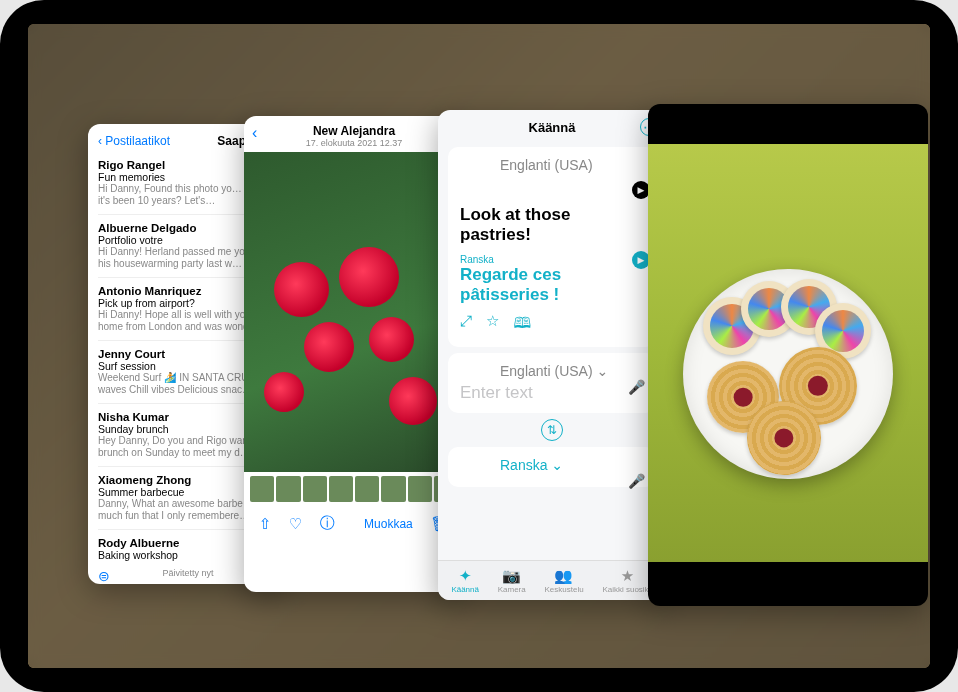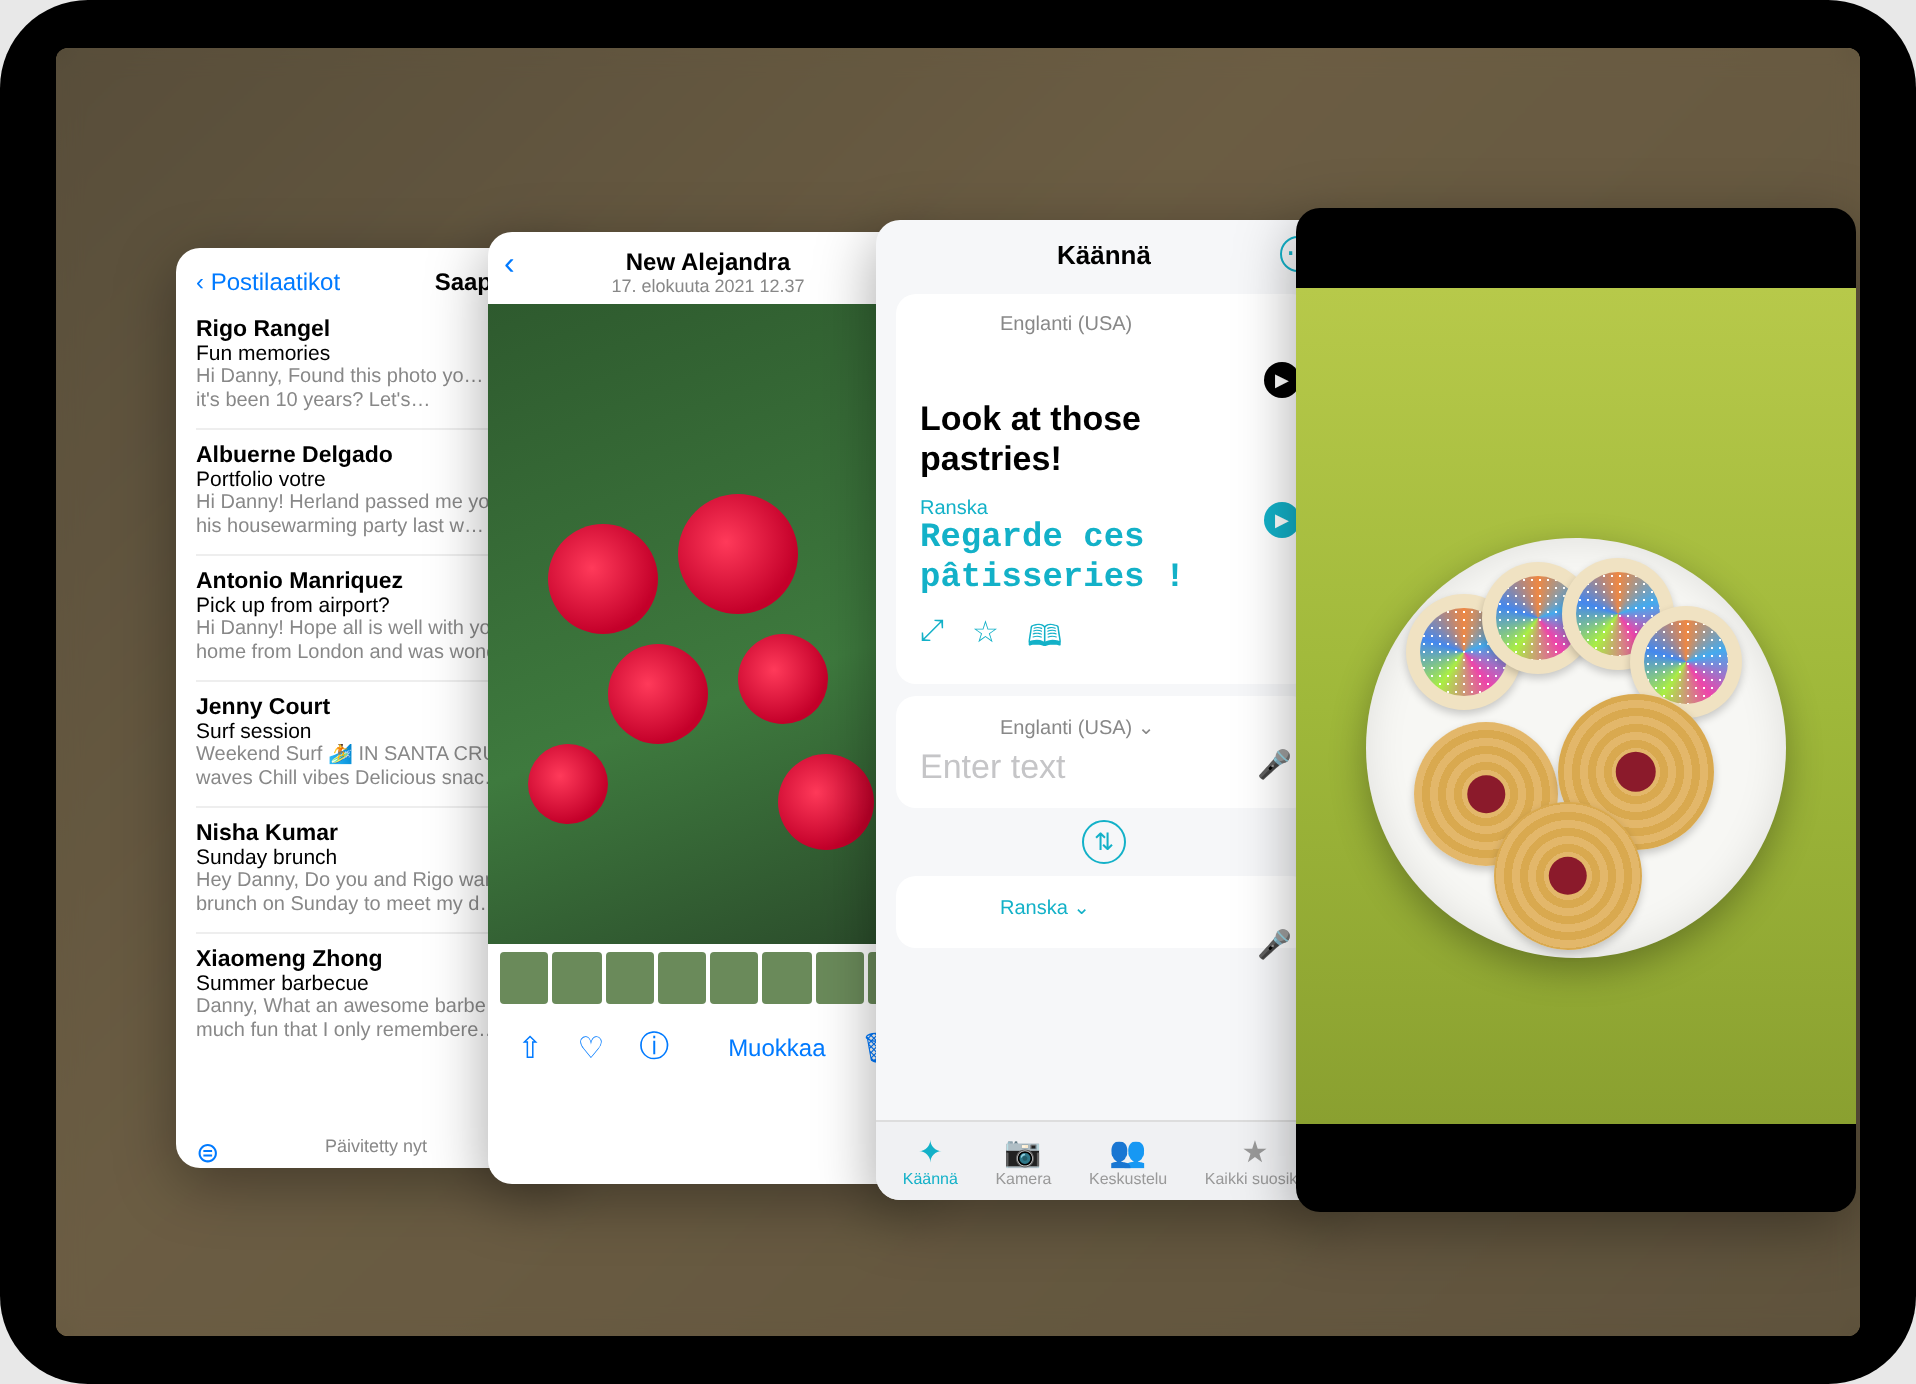--- a/index.html
+++ b/index.html
@@ -57,24 +57,24 @@
 .thumbs { display:flex; gap:2px; padding:4px 6px; }
 .thumbs div { flex:1; height:26px; background:#6a8a5a; border-radius:2px; }
 .photos-bar { display:flex; justify-content:space-around; align-items:center; padding:8px 6px; color:#007aff; font-size:15px; }
 .photos-bar .edit { font-size:12px; font-weight:500;margin-left:12px; }
 
 
 .trans-card { left: 410px; top: 86px; width: 228px; height: 490px; background:#f6f7f9; }
 .trans-top { text-align:center; padding:10px 6px 6px; font-weight:600; font-size:13px; position:relative; }
 .trans-top .more { position:absolute; right:8px; top:8px; color:#13b1c8; width:18px; height:18px; border:1.5px solid #13b1c8; border-radius:50%; font-size:11px; line-height:16px; }
 .trans-block { background:#fff; margin:6px 10px; border-radius:10px; padding:10px 12px; position:relative; }
-.lang-lbl { color:#888; font-size:10px; margin-bottom:4px;padding-left:40px; }
+.lang-lbl { color:#888; font-size:14px; margin-bottom:4px;padding-left:40px; }
 .src-text { font-weight:800; font-size:17px; line-height:1.15; color:#000;margin-top:32px; }
 .tgt-lbl { color:#13b1c8; font-size:10px; margin-top:10px; }
-.tgt-text { color:#13b1c8; font-weight:800; font-size:17px; line-height:1.15;font-family:Liberation Mono, monospace; }
+.tgt-text { color:#13b1c8; font-weight:800; font-size:17px; line-height:1.15; }
 .play-btn { position:absolute; width:18px; height:18px; background:#000; border-radius:50%; display:flex; align-items:center; justify-content:center; color:#fff; font-size:9px; }
 .play-btn.teal { background:#13b1c8; }
 .trans-actions { display:flex; gap:14px; color:#13b1c8; font-size:15px; margin-top:8px; }
 .input-block .placeholder { color:#c5c5c7; font-size:17px; font-weight:400; }
 .mic { position:absolute; right:10px; color:#888; font-size:14px; }
 .swap { text-align:center; color:#13b1c8; margin:4px 0; }
 .swap-circ { display:inline-flex; width:22px; height:22px; border:1.5px solid #13b1c8; border-radius:50%; align-items:center; justify-content:center; font-size:12px; }
 .trans-tabs { position:absolute; bottom:0; left:0; right:0; display:flex; justify-content:space-around; padding:6px 4px; background:#f0f1f3; border-top:1px solid #ddd; }
 .trans-tabs .tab { text-align:center; font-size:8px; color:#999; }
 .trans-tabs .tab.active { color:#13b1c8; }
@@ -127,20 +127,25 @@
             </div>
             <div class="mail-item">
               <div class="mail-sender">Nisha Kumar</div>
               <div class="mail-subj">Sunday brunch</div>
               <div class="mail-prev">Hey Danny, Do you and Rigo wan… brunch on Sunday to meet my d…</div>
             </div>
             <div class="mail-item">
               <div class="mail-sender">Xiaomeng Zhong</div>
               <div class="mail-subj">Summer barbecue</div>
               <div class="mail-prev">Danny, What an awesome barbe… much fun that I only remembere…</div>
+            </div>
+            <div class="mail-item">
+              <div class="mail-sender">Rody Albuerne</div>
+              <div class="mail-subj">Baking workshop</div>
+              <div class="mail-prev"></div>
             </div>
           </div>
         <div class="mail-foot">
           <span class="compose">⊜</span>
           <span>Päivitetty nyt</span>
         </div>
       </div>
 
       <div class="card photos-card">
 

